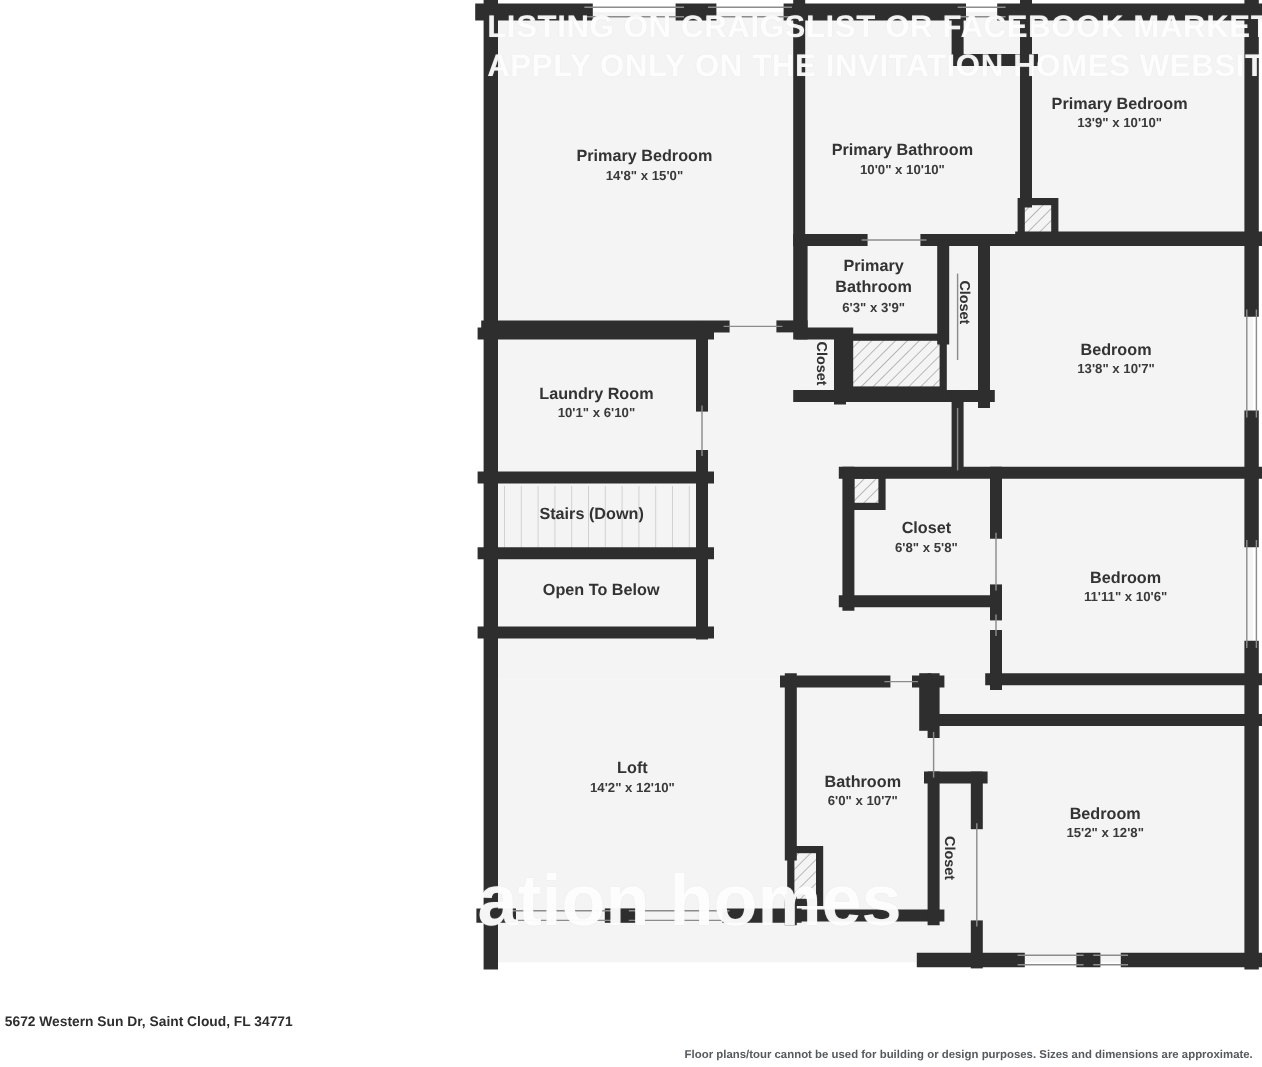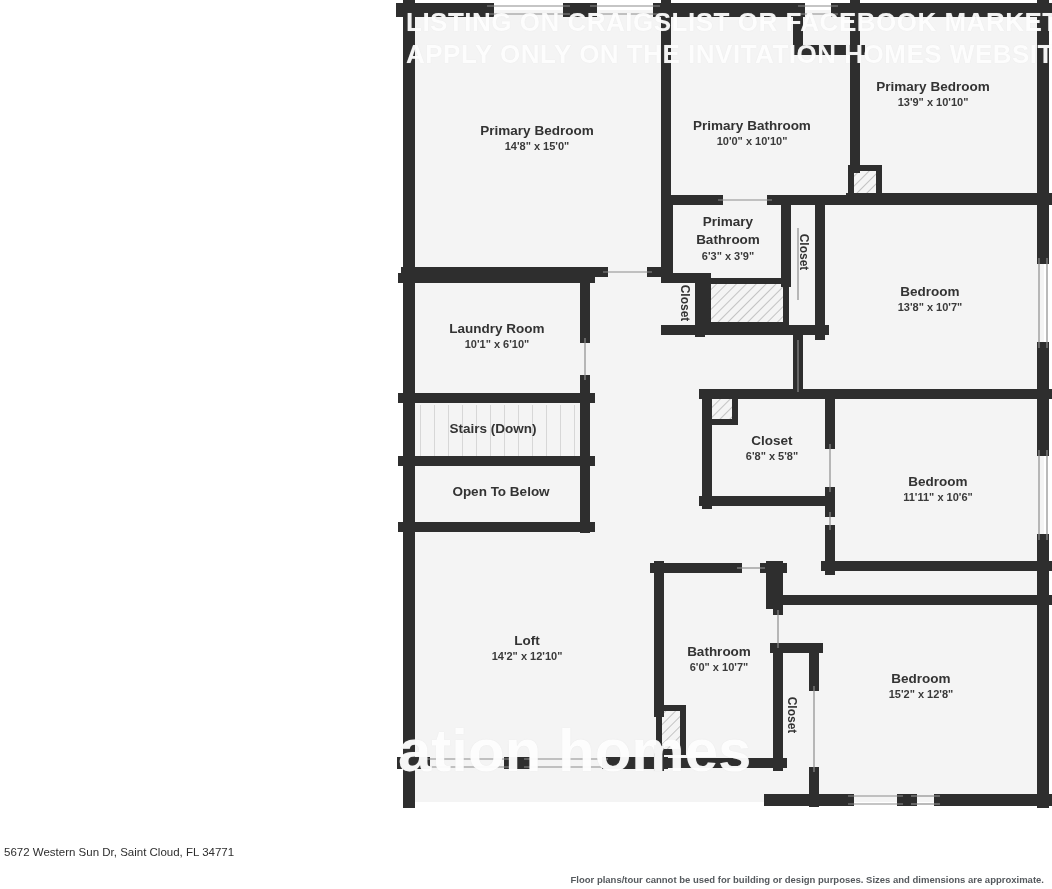--- a/index.html
+++ b/index.html
@@ -58,21 +58,21 @@
     color:rgba(255,255,255,0.93);
     white-space:nowrap;pointer-events:none;
     text-shadow:0 0 1px rgba(205,205,205,0.4);
   }
   .floor-label{
     position:absolute;left:4px;top:910px;
     font-size:11.5px;font-weight:700;color:#2e2e2e;
   }
   .addr-line{
     position:absolute;left:4px;top:846px;
-    font-size:11.5px;font-weight:400;color:#2e2e2e;
+    font-size:11.5px;font-weight:700;color:#2e2e2e;
   }
   .disclaimer{
     position:absolute;right:8px;top:874px;
     font-size:9.5px;font-weight:700;color:#555a5e;
     text-align:right;
   }
 </style>
 </head>
 <body>
 

